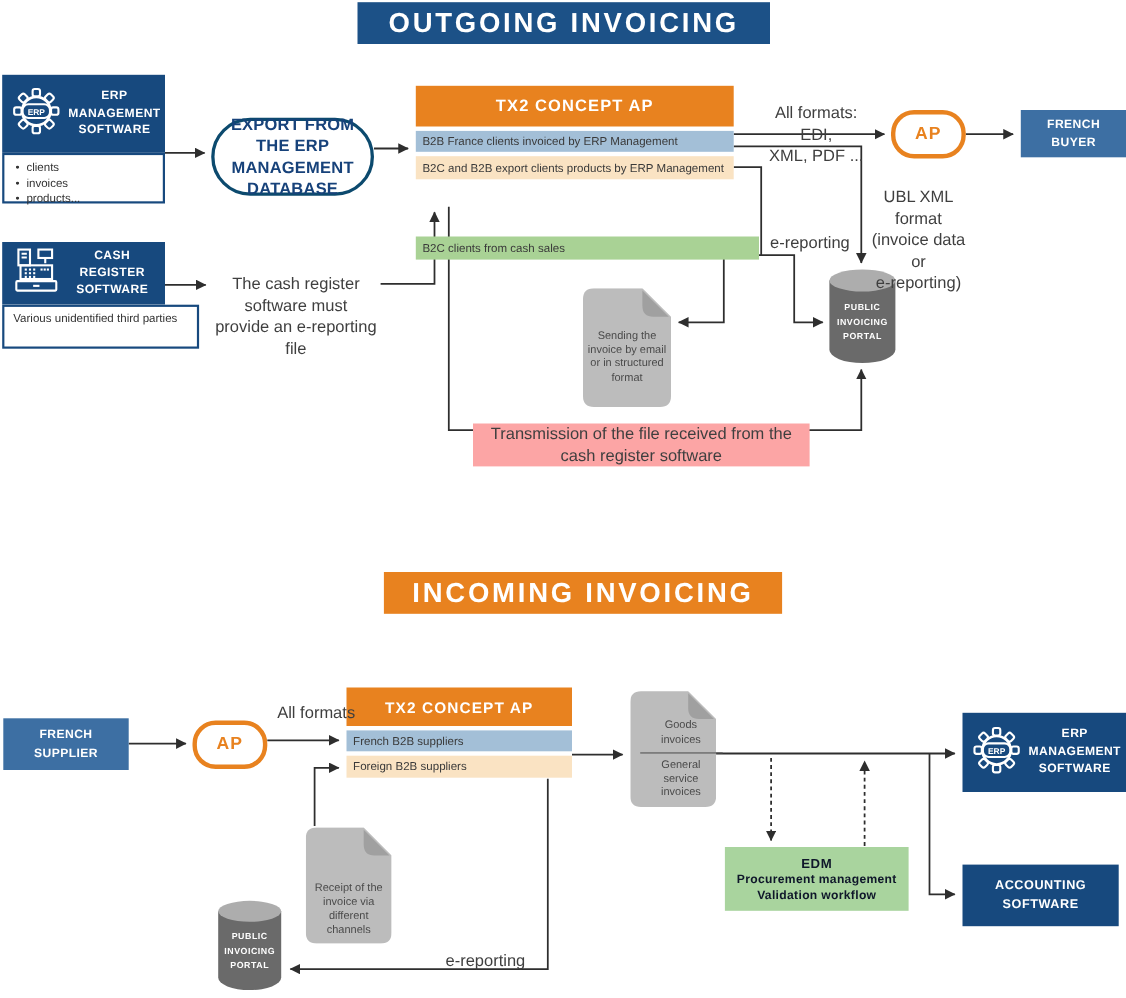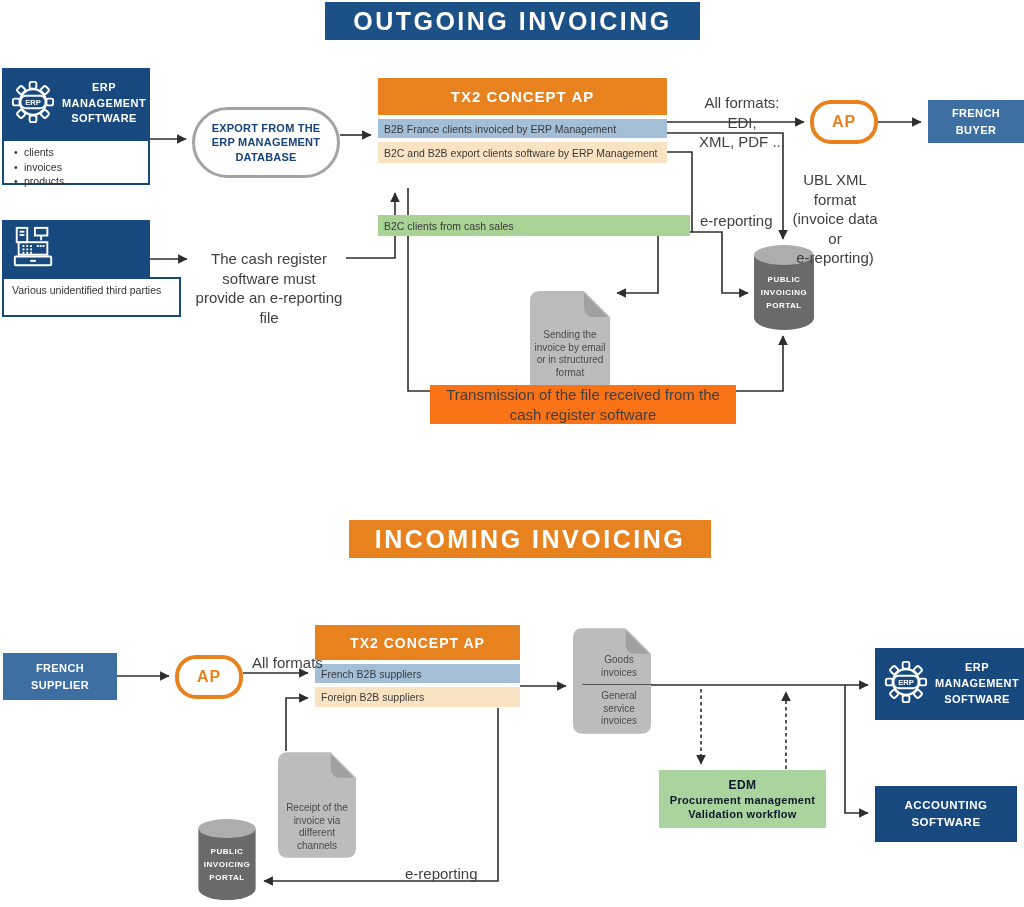--- a/index.html
+++ b/index.html
@@ -19,22 +19,22 @@
 
   .navybox{background:#17497e;color:#fff;display:flex;align-items:center;padding:6px 8px;gap:6px;}
   .navybox .bt{flex:1;text-align:center;font-weight:bold;font-size:11px;letter-spacing:.4px;line-height:1.45;}
   .whitebox{background:#fff;border:2px solid #17497e;color:#333;font-size:10.5px;padding:4px 6px 4px 8px;line-height:1.4;}
   .bullet{position:relative;padding-left:12px;}
   .bullet::before{content:"•";position:absolute;left:2px;top:0;}
 
   .midblue{background:#3d6fa3;color:#fff;display:flex;align-items:center;justify-content:center;
            font-weight:bold;font-size:11px;letter-spacing:.4px;text-align:center;line-height:1.5;}
 
-  .pill{background:#fff;border:3px solid #a3a3a3;border-radius:36px;display:flex;align-items:center;
-        justify-content:center;text-align:center;color:#17427a;font-weight:bold;font-size:11px;
+  .pill{background:#fff;border:3px solid #0c4a6e;border-radius:36px;display:flex;align-items:center;
+        justify-content:center;text-align:center;color:#17427a;font-weight:bold;font-size:15px;
         line-height:1.3;letter-spacing:.2px;padding:4px 10px;}
 
   .ap{background:#fff;border:4px solid #e8821f;border-radius:21px;display:flex;align-items:center;
       justify-content:center;color:#e8821f;font-weight:bold;font-size:16px;letter-spacing:1px;}
 
   .tx2hdr{background:#e8821f;color:#fff;font-weight:bold;display:flex;align-items:center;
           justify-content:center;letter-spacing:1px;}
   .row{display:flex;align-items:center;padding-left:6px;font-size:10.5px;color:#3a3a3a;}
   .row-blue{background:#a3bfd7;}
   .row-peach{background:#fae3c3;}
@@ -42,21 +42,21 @@
 
   .doctext{position:absolute;left:0;right:0;text-align:center;font-size:10px;color:#4a4a4a;line-height:1.25;}
   .cyltext{position:absolute;left:0;right:0;text-align:center;font-size:8px;font-weight:bold;color:#fff;
            letter-spacing:.5px;line-height:1.6;}
 
   .edm{background:#a9d49e;color:#0f172a;display:flex;flex-direction:column;align-items:center;
        justify-content:center;gap:2px;}
   .edm .l1{font-weight:bold;font-size:12px;letter-spacing:.5px;}
   .edm .l23{font-weight:bold;font-size:11px;letter-spacing:.3px;}
 
-  .whitebg{background:#f97316;padding:0 5px;}
+  .whitebg{background:#fca5a5;padding:0 5px;}
 </style>
 </head>
 <body>
 
 <div id="canvas">
 
   <svg id="wires" width="1024" height="907">
     <defs>
       <marker id="arr" markerWidth="8" markerHeight="8" refX="5.6" refY="3" orient="auto">
         <path d="M0,0 L6,3 L0,6 Z" fill="#2e2e2e"></path>
@@ -112,21 +112,21 @@
   <div class="abs node whitebox" style="left:2px;top:139px;width:148px;height:46px;">
     <div class="bullet">clients</div>
     <div class="bullet">invoices</div>
     <div class="bullet">products...</div>
   </div>
 
   <div class="abs node pill" style="left:192px;top:107px;width:148px;height:71px;">EXPORT FROM THE ERP MANAGEMENT DATABASE</div>
 
   <div class="abs node tx2hdr" style="left:378px;top:78px;width:289px;height:37px;font-size:15px;">TX2 CONCEPT AP</div>
   <div class="abs node row row-blue" style="left:378px;top:119px;width:289px;height:19px;">B2B France clients invoiced by ERP Management</div>
-  <div class="abs node row row-peach" style="left:378px;top:142px;width:289px;height:21px;">B2C and B2B export clients software by ERP Management</div>
+  <div class="abs node row row-peach" style="left:378px;top:142px;width:289px;height:21px;">B2C and B2B export clients products by ERP Management</div>
   <div class="abs node row row-green" style="left:378px;top:167px;width:312px;height:21px;margin-top:48px;">B2C clients from cash sales</div>
 
   <div class="abs node navybox" style="left:2px;top:220px;width:148px;height:57px;">
     <span>
       <svg width="46" height="44" viewBox="0 0 48 46" fill="none" stroke="#fff" stroke-width="2">
         <rect x="7" y="3" width="11" height="15"></rect>
         <line x1="10" y1="7" x2="15" y2="7"></line>
         <line x1="10" y1="10.5" x2="15" y2="10.5"></line>
         <rect x="26" y="3" width="13" height="8"></rect>
         <line x1="32.5" y1="11" x2="32.5" y2="16"></line>
@@ -142,29 +142,30 @@
             <rect x="17" y="28" width="2" height="2"></rect>
             <rect x="21" y="28" width="2" height="2"></rect>
           <rect x="28" y="21" width="2" height="2"></rect>
             <rect x="31" y="21" width="2" height="2"></rect>
             <rect x="34" y="21" width="2" height="2"></rect>
         </g>
         <rect x="5" y="33" width="38" height="9" rx="1"></rect>
         <rect x="21" y="36.5" width="6" height="2" fill="#fff" stroke="none"></rect>
       </svg>
     </span>
+    <div class="bt">CASH REGISTER SOFTWARE</div>
   </div>
   <div class="abs node whitebox" style="left:2px;top:277px;width:179px;height:40px;">Various unidentified third parties</div>
 
   <div class="abs node ap" style="left:810px;top:100px;width:68px;height:44px;">AP</div>
   <div class="abs node midblue" style="left:928px;top:100px;width:96px;height:43px;">
     <span style="max-width:70px;">FRENCH BUYER</span>
   </div>
 
-  <div class="abs node" style="left:530px;top:262px;width:80px;height:108px;margin-top:29px;">
+  <div class="abs node" style="left:530px;top:262px;width:80px;height:108px;">
     <svg width="80" height="108" viewBox="0 0 80 108">
       <path d="M10,0 L54,0 L80,26 L80,98 Q80,108 70,108 L10,108 Q0,108 0,98 L0,10 Q0,0 10,0 Z" fill="#bcbcbc"></path>
       <path d="M54,2 L54,16 Q54,26 64,26 L78,26 Z" fill="#a0a0a0"></path>
     </svg>
     <div class="doctext" style="top:38px;padding:0 3px;">Sending the invoice by email or in structured format</div>
   </div>
 
   <div class="abs node" style="left:753px;top:244px;width:62px;height:88px;">
     <svg width="62" height="88" viewBox="0 0 62 88">
       <path d="M1,11 L1,74 A30,12 0 0 0 61,74 L61,11 Z" fill="#6a6a6a"></path>
@@ -184,21 +185,21 @@
   <div class="abs lbl ctr whitebg" style="left:430px;top:385px;width:306px;">Transmission of the file received from the cash register software</div>
 
   <div class="abs node title-band band-orange" style="left:338px;top:520px;width:362px;height:38px;">INCOMING INVOICING</div>
 
   <div class="abs node midblue" style="left:3px;top:653px;width:114px;height:47px;">
     <span style="max-width:72px;">FRENCH SUPPLIER</span>
   </div>
 
   <div class="abs node ap" style="left:175px;top:655px;width:68px;height:44px;">AP</div>
 
-  <div class="abs lbl" style="left:252px;top:653px;">All formats</div>
+  <div class="abs lbl" style="left:252px;top:639px;">All formats</div>
 
   <div class="abs node tx2hdr" style="left:315px;top:625px;width:205px;height:35px;font-size:14px;">TX2 CONCEPT AP</div>
   <div class="abs node row row-blue" style="left:315px;top:664px;width:205px;height:19px;">French B2B suppliers</div>
   <div class="abs node row row-peach" style="left:315px;top:687px;width:205px;height:20px;">Foreign B2B suppliers</div>
 
   <div class="abs node" style="left:278px;top:752px;width:78px;height:106px;">
     <svg width="78" height="106" viewBox="0 0 80 108">
       <path d="M10,0 L54,0 L80,26 L80,98 Q80,108 70,108 L10,108 Q0,108 0,98 L0,10 Q0,0 10,0 Z" fill="#bcbcbc"></path>
       <path d="M54,2 L54,16 Q54,26 64,26 L78,26 Z" fill="#a0a0a0"></path>
     </svg>

